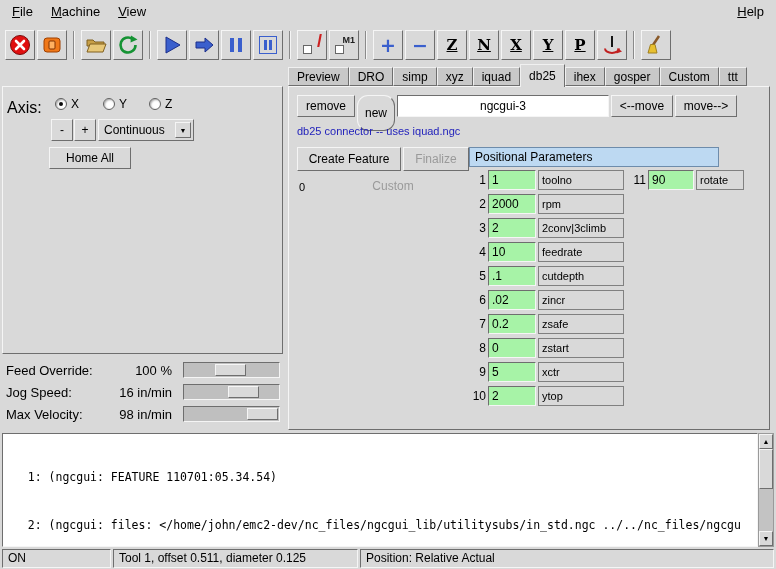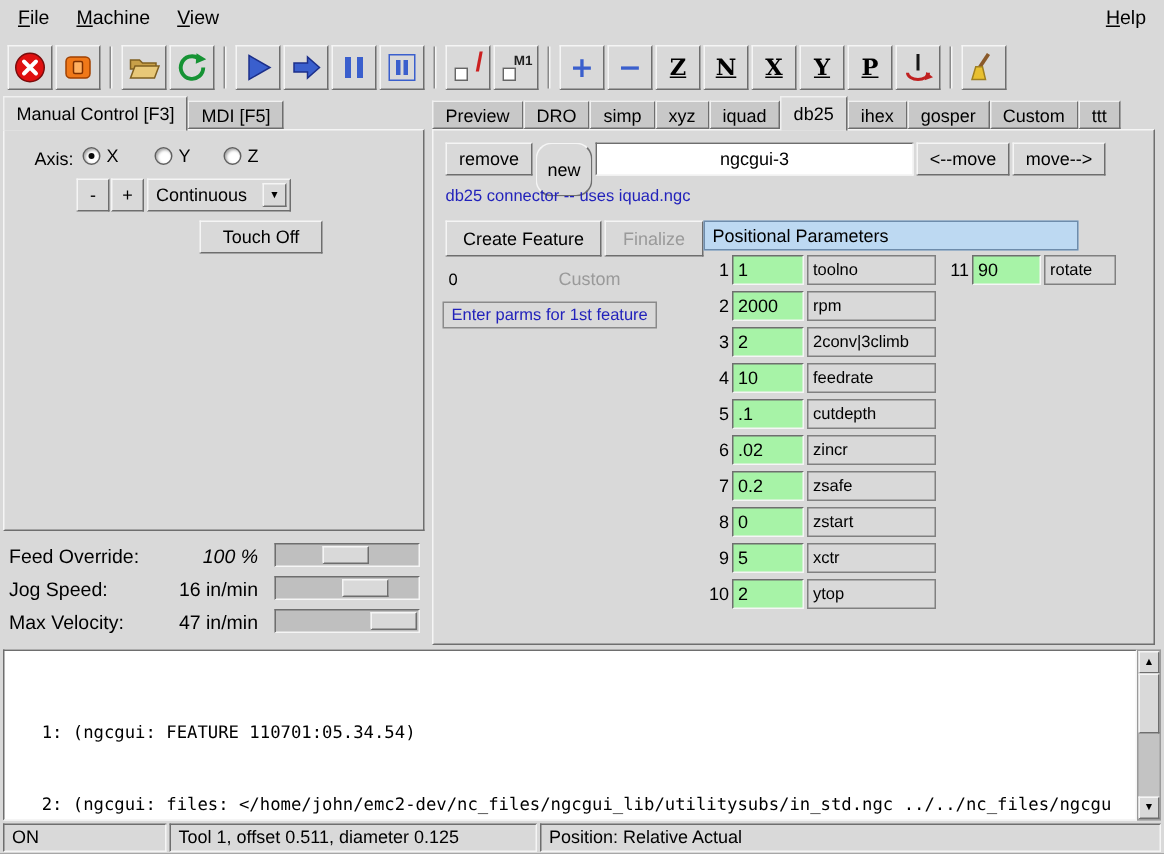--- a/index.html
+++ b/index.html
@@ -56,21 +56,21 @@
   .params-header { background:var(--params-header, #bdd9f2); border:1px solid #6e8cab; font-size:12px; padding:2px 5px; }
   .prow { position:absolute; display:flex; align-items:center; gap:2px; height:22px; }
   .pnum { width:17px; text-align:right; font-size:12px; }
   .pval { width:48px; height:20px; }
   .pname { width:86px; height:20px; background:#d9d9d9; border:1px solid #808080; font-size:11px; padding:3px 3px 0; line-height:12px; white-space:nowrap; overflow:hidden; }
   .pname.short { width:48px; }
   .pval.short { width:46px; }
   .message-box { border:1px solid #8a8a8a; padding:2px 5px; display:inline-block; }
 
   
-  .log { position:absolute; left:2px; top:433px; width:756px; height:114px; background:#fff; border:1px solid; border-color:#6e6e6e #f5f5f5 #f5f5f5 #6e6e6e; overflow:hidden; padding:14px 4px 0; font-family:"DejaVu Sans Mono", monospace; font-size:11.5px; line-height:16px; white-space:pre; }
+  .log { position:absolute; left:2px; top:433px; width:756px; height:114px; background:#fff; border:1px solid; border-color:#6e6e6e #f5f5f5 #f5f5f5 #6e6e6e; overflow:hidden; padding:3px 4px 0; font-family:"DejaVu Sans Mono", monospace; font-size:11.5px; line-height:16px; white-space:pre; }
   .vscroll { position:absolute; right:2px; top:433px; width:16px; height:114px; background:#c3c3c3; border:1px solid #9a9a9a; }
   .varrow { position:absolute; left:0; width:14px; height:15px; background:#d9d9d9; border:1px solid; border-color:#f5f5f5 #6e6e6e #6e6e6e #f5f5f5; font-size:7px; display:flex; align-items:center; justify-content:center; }
   .vthumb { position:absolute; left:0; top:15px; width:14px; height:40px; background:#d9d9d9; border:1px solid; border-color:#f5f5f5 #6e6e6e #6e6e6e #f5f5f5; }
 
   
   .statusbox { position:absolute; height:19px; background:#d9d9d9; border:1px solid; border-color:#6e6e6e #f5f5f5 #f5f5f5 #6e6e6e; font-size:12px; line-height:17px; padding:0 5px; white-space:nowrap; overflow:hidden; }
 </style>
 </head>
 <body>
 
@@ -197,65 +197,61 @@
     <button class="tbtn">
         <span class="icon">
           <svg width="22" height="22" viewBox="0 0 22 22">
             <line x1="14" y1="2" x2="8" y2="11" stroke="#8a5a2a" stroke-width="2.5"></line>
             <polygon points="3,19 12,19 10,10.5 5.5,10.5" fill="#e8c030" stroke="#a08020"></polygon>
           </svg>
         </span>
       </button>
   </div>
 
-  <div class="tabs" style="left:2px;">
-    <span class="tab selected">Manual Control [F3]</span>
-    <span class="tab">MDI [F5]</span>
-  </div>
 
   <div class="page" style="left:2px; top:86px; width:281px; height:268px;">
-    <span class="abs" style="left:20px; top:12px; font-size:12px;">Axis:</span>
+    <span class="abs" style="left:4px; top:12px; font-size:16px;">Axis:</span>
     <label class="radio-opt abs" style="left:52px; top:10px;">
       <span class="radio selected"></span>
       <span>X</span>
     </label>
     <label class="radio-opt abs" style="left:100px; top:10px;">
       <span class="radio"></span>
       <span>Y</span>
     </label>
     <label class="radio-opt abs" style="left:146px; top:10px;">
       <span class="radio"></span>
       <span>Z</span>
     </label>
 
     <button class="btn abs" style="left:48px; top:32px; width:22px; height:22px;">-</button>
     <button class="btn abs" style="left:71px; top:32px; width:22px; height:22px;">+</button>
     <div class="combo abs" style="left:95px; top:32px; width:96px; height:22px;">
       <span>Continuous</span>
       <span class="combo-btn">▼</span>
     </div>
 
-    <button class="btn abs" style="left:130px; top:60px; width:82px; height:22px;">Touch Off</button>
+    <button class="btn abs" style="left:46px; top:60px; width:82px; height:22px;">Home All</button>
   </div>
 
   <div>
     <span class="slabel abs" style="left:6px; top:363px;">Feed Override:</span>
-    <span class="svalue abs" style="left:96px; top:363px; width:76px;font-style:italic;">100 %</span>
+    <span class="svalue abs" style="left:96px; top:363px; width:76px;">100 %</span>
     <div class="trough abs" style="left:183px; top:362px; width:97px;">
         <div class="shandle" style="left:31px;"></div>
       </div>
 
     <span class="slabel abs" style="left:6px; top:385px;">Jog Speed:</span>
     <span class="svalue abs" style="left:96px; top:385px; width:76px;">16 in/min</span>
     <div class="trough abs" style="left:183px; top:384px; width:97px;">
         <div class="shandle" style="left:44px;"></div>
       </div>
 
     <span class="slabel abs" style="left:6px; top:407px;">Max Velocity:</span>
-    <span class="svalue abs" style="left:96px; top:407px; width:76px;">47 in/min</span>
+    <span class="svalue abs" style="left:96px; top:407px; width:76px;">98 in/min</span>
     <div class="trough abs" style="left:183px; top:406px; width:97px;">
         <div class="shandle" style="left:63px;"></div>
       </div>
   </div>
 
   <div class="tabs" style="left:288px;">
     <span class="tab">Preview</span>
     <span class="tab">DRO</span>
     <span class="tab">simp</span>
     <span class="tab">xyz</span>
@@ -276,21 +272,20 @@
     <button class="btn abs" style="left:386px; top:8px; width:62px; height:22px;">move--&gt;</button>
 
     <span class="info-blue abs" style="left:8px; top:38px;">db25 connector -- uses iquad.ngc</span>
 
     <button class="btn abs" style="left:8px; top:60px; width:104px; height:24px;">Create Feature</button>
     <button class="btn disabled abs" style="left:114px; top:60px; width:66px; height:24px;">Finalize</button>
 
     <span class="abs" style="left:10px; top:94px; font-size:11px;">0</span>
     <span class="abs" style="left:34px; top:92px; width:140px; text-align:center; font-size:12px; color:#9a9a9a;">Custom</span>
 
-    <span class="info-blue message-box abs" style="left:6px; top:114px;">Enter parms for 1st feature</span>
 
     <div class="params-header abs" style="left:180px; top:60px; width:250px; height:20px;">Positional Parameters</div>
 
     <div class="prow" style="left:180px; top:82px;">
       <span class="pnum">1</span>
       <input class="entry green pval" value="1" style="">
       <span class="pname">toolno</span>
       <span class="pnum" style="width:20px;">11</span>
       <input class="entry green pval short" value="90" style="">
       <span class="pname short">rotate</span>

